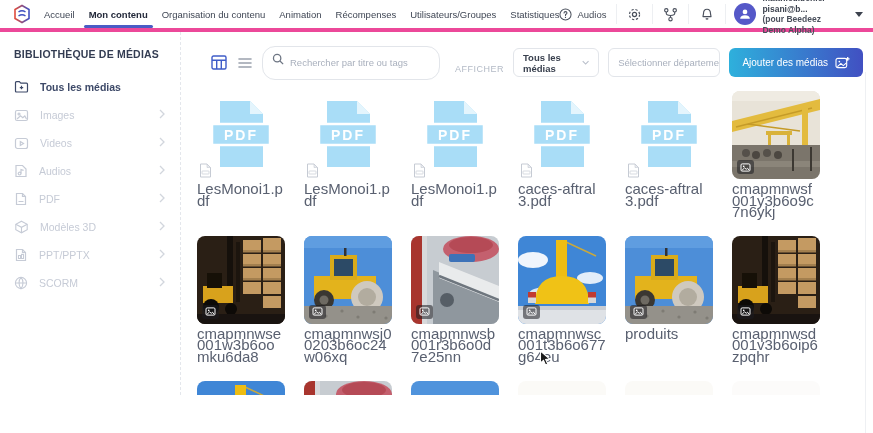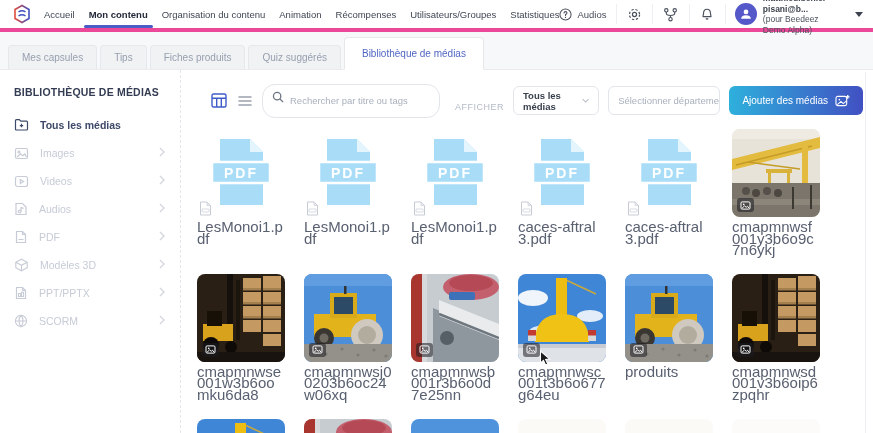--- a/index.html
+++ b/index.html
@@ -18,21 +18,21 @@
   .nav-item.active::after{content:"";position:absolute;left:-5px;right:-5px;bottom:0;height:3px;
     background:#4a5cc5;border-radius:2px}
   .hright{margin-left:auto;display:flex;align-items:center}
   .hsep{width:1px;height:20px;background:#edeff2;margin:0 9px}
   .support{display:flex;gap:5px;align-items:center;font-size:9.5px;color:#454b57;cursor:pointer}
   .hicon{display:flex;align-items:center;justify-content:center;width:22px;cursor:pointer}
   .account{display:flex;align-items:center;gap:6px;cursor:pointer}
   .avatar{width:22px;height:22px;border-radius:50%;background:#5558c8;display:flex;
     align-items:center;justify-content:center;flex-shrink:0}
   .acctext{font-size:8.5px;color:#3c424e;line-height:10.5px;font-weight:700}
-  .acctext .org{font-weight:400;color:#4a505c}
+  .acctext .org{font-weight:700;color:#4a505c}
   .caret{width:0;height:0;border-left:4px solid transparent;border-right:4px solid transparent;
     border-top:5px solid #3c424e;margin-left:6px}
 
   
   .tabstrip{position:relative;height:38px;background:#f7f8f9;border-bottom:1px solid #e9ebef;
     display:flex;align-items:flex-end;padding-left:8px;z-index:2}
   .tab{font-size:10px;color:#97a0b0;background:#f1f2f4;border:1px solid #e6e8ec;border-bottom:none;
     border-radius:4px 4px 0 0;padding:6px 13px;margin-right:3px;white-space:nowrap;cursor:pointer}
   .tab.active{background:#fff;color:#5166c4;padding:10px 17px;margin-bottom:-1px;
     border-bottom:1px solid #fff;font-size:10px}
@@ -271,27 +271,20 @@
         </span>
         <span class="acctext">
           <span>matthieu.benier-pisani@b...</span><br>
           <span class="org">(pour Beedeez Demo Alpha)</span>
         </span>
         <span class="caret"></span>
       </div>
     </div>
   </div>
 
-  <div class="tabstrip">
-    <span class="tab">Mes capsules</span>
-    <span class="tab">Tips</span>
-    <span class="tab">Fiches produits</span>
-    <span class="tab">Quiz suggérés</span>
-    <span class="tab active">Bibliothèque de médias</span>
-  </div>
 
   <div class="bodyrow">
 
     <div class="sidebar">
       <div class="sb-title">BIBLIOTHÈQUE DE MÉDIAS</div>
       <div class="sb-list">
         <div class="sb-item active">
           <svg width="15" height="14" viewBox="0 0 15 14" fill="none" stroke-width="1.2">
             <path d="M1.5 4 V2.7 Q1.5 1.7 2.5 1.7 H5.3 L6.8 3.2 H12.5 Q13.5 3.2 13.5 4.2 V11 Q13.5 12 12.5 12 H2.5 Q1.5 12 1.5 11 Z"></path>
             <path d="M7.5 5.8 V9.3 M5.8 7.55 H9.2"></path>

